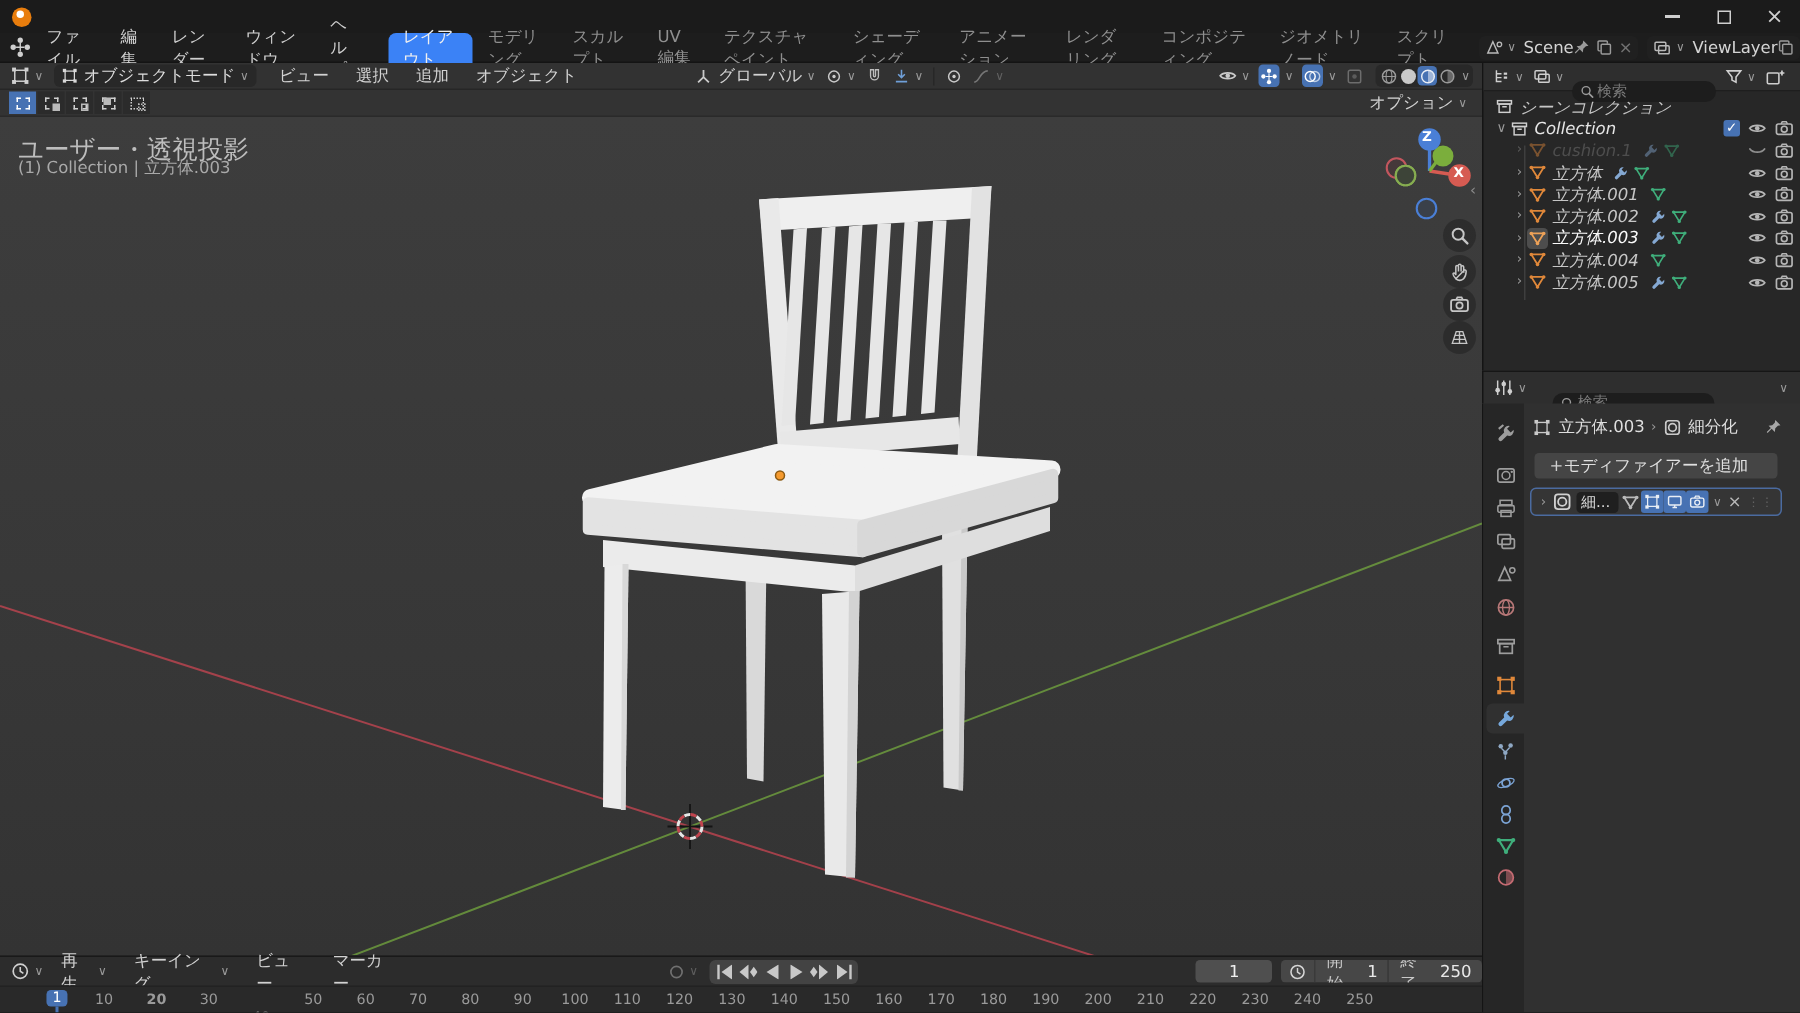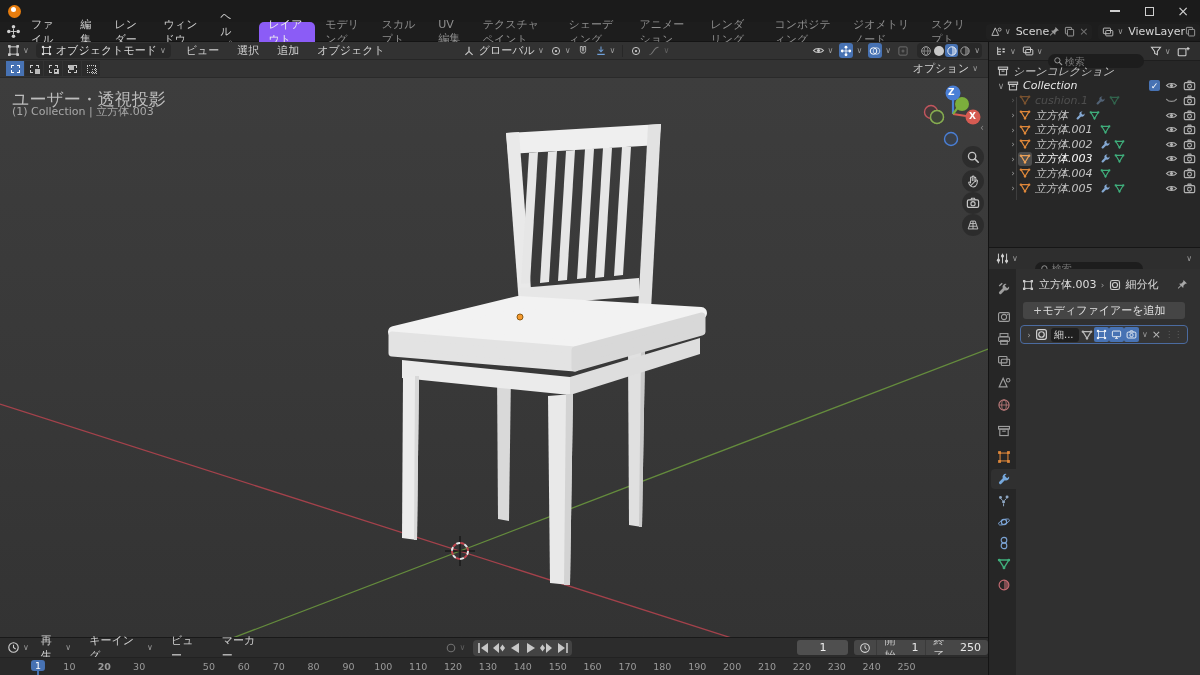--- a/index.html
+++ b/index.html
@@ -14,21 +14,21 @@
   
   #titlebar{left:0;top:0;width:1200px;height:22px;background:#1b1b1b;display:flex;align-items:center;}
   #titlebar .title{color:#c9c9c9;font-size:11px;margin-left:8px;}
   .blogo{width:13px;height:13px;border-radius:50%;background:#e87d0d;position:relative;margin-left:8px;flex:none;}
   .blogo:after{content:"";position:absolute;left:3px;top:2px;width:5px;height:5px;border-radius:50%;background:#fff;}
   .wbtn{width:34px;height:22px;display:flex;align-items:center;justify-content:center;color:#cfcfcf;}
   
   #topbar{left:0;top:22px;width:1200px;height:20px;background:#1d1d1d;display:flex;align-items:center;border-bottom:1px solid #141414;}
   .tb-menu{color:#cfcfcf;padding:0 10px;}
   .wtab{color:#8f8f8f;padding:2px 10px;height:20px;display:flex;align-items:center;}
-  .wtab.active{background:#8b5cf6;color:#efefef;border-radius:5px 5px 0 0;}
+  .wtab.active{background:#3b82f6;color:#efefef;border-radius:5px 5px 0 0;}
   .idsel{background:#202020;border-radius:4px;height:16px;display:flex;align-items:center;padding:0 4px;color:#d5d5d5;}
   
   #vheader{left:0;top:42px;width:988px;height:18px;background:#323232;display:flex;align-items:center;border-bottom:1px solid #262626;}
   .pill{background:#282828;border-radius:4px;height:15px;display:flex;align-items:center;padding:0 5px;color:#dedede;}
   .hbtn{display:flex;align-items:center;padding:0 3px;height:15px;}
   .hbtn.on{background:#4772b3;border-radius:3px;color:#fff;}
   .shadegrp{background:#282828;border-radius:4px;display:flex;align-items:center;height:15px;padding:0 2px;}
   .sphere{width:13px;height:13px;display:flex;align-items:center;justify-content:center;border-radius:3px;}
   .sphere.on{background:#4772b3;}
   

